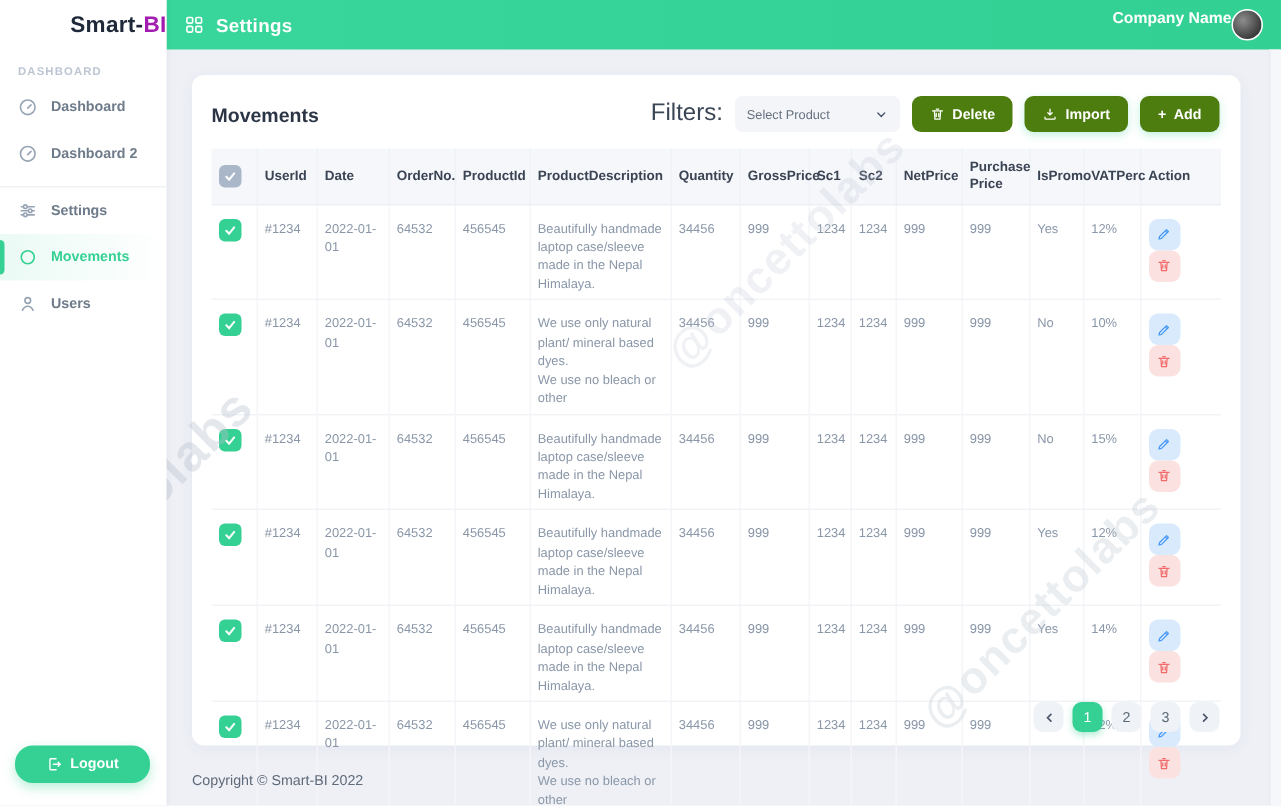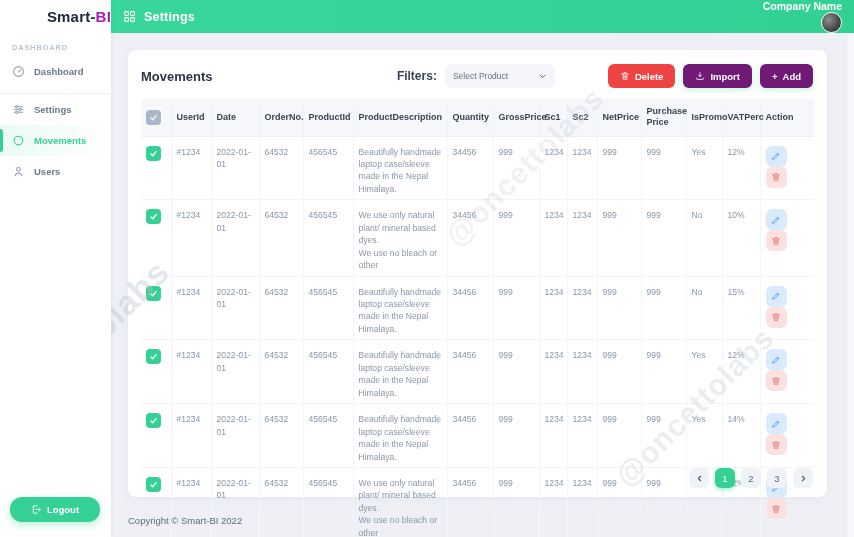--- a/index.html
+++ b/index.html
@@ -6,21 +6,21 @@
   html,body { width:854px; height:537px; }
   body { font-family:"Liberation Sans", sans-serif; }
   .app { position:relative; width:854px; height:537px; background:#eef0f6; overflow:hidden; }
 
   
   .topbar { position:absolute; left:111px; top:0; right:0; height:33px;
     background:linear-gradient(90deg,#38d69b,#32d093); display:flex; align-items:center;
     padding:0 12px; color:#fff; z-index:6; }
   .topbar .tb-left { display:flex; align-items:center; gap:8px; }
   .tb-title { font-size:12.5px; font-weight:700; letter-spacing:.2px; }
-  .tb-right { margin-left:auto; display:flex; align-items:flex-end; gap:0;flex-direction:column; }
+  .tb-right { margin-left:auto; display:flex; align-items:flex-start; gap:0; }
   .tb-company { font-size:10.5px; font-weight:700; }
   .avatar { width:21px; height:21px; border-radius:50%; border:1.5px solid #fff;
     background:radial-gradient(circle at 35% 35%, #8d8d8d, #3c3c3c 70%); }
 
   
   .sidebar { position:absolute; left:0; top:0; width:111px; height:100%; background:#fff;
     box-shadow:1px 0 4px rgba(50,60,80,.05); z-index:7; }
   .logo { height:33px; display:flex; align-items:center; justify-content:flex-end;
     font-size:15px; font-weight:800; color:#20293a; letter-spacing:.2px; }
   .logo .accent { color:#a21caf; }
@@ -42,34 +42,34 @@
     cursor:pointer; font-family:inherit; box-shadow:0 3px 8px rgba(53,208,147,.35); }
 
   
   .main { position:absolute; left:111px; top:33px; right:0; bottom:0; }
   .card { position:absolute; left:17px; top:17px; width:699px; height:447px; background:#fff;
     border-radius:8px; box-shadow:0 2px 10px rgba(60,70,100,.05); }
   .card-head { display:flex; align-items:center; justify-content:space-between;
     padding:14px 14px 11px 13px; }
   .panel-title { font-size:13px; font-weight:700; color:#2c3545; }
   .filters { display:flex; align-items:center; gap:8px; }
-  .filters-label { font-size:12px; font-weight:700; color:#3a4556; }
+  .filters-label { font-size:16px; font-weight:400; color:#3a4556; }
   .input-wrap { position:relative; }
   .date-input { width:152px; height:24px; background:#f3f5f9; border:none; border-radius:5px;
     padding:0 26px 0 9px; font-size:8.5px; color:#66717f; font-family:inherit; outline:none; }
   .date-input::placeholder { color:#9aa6b4; }
   .cal-icon { position:absolute; right:7px; top:6px; width:12px; height:12px; pointer-events:none; }
   .select-box { width:110px; height:24px; background:#f3f5f9; border-radius:5px;
     display:flex; align-items:center; padding:0 8px; cursor:pointer; }
   .select-text { font-size:8.5px; color:#66717f; flex:1; }
   .btn { height:24px; border:none; border-radius:6px; color:#fff; font-size:9.5px;
     font-weight:700; display:flex; align-items:center; gap:5px; padding:0 12px;
     cursor:pointer; font-family:inherit; }
-  .btn-muted { background:#ef4444;margin-left:45px; }
-  .btn-green { background:#701a75; box-shadow:0 2px 6px rgba(53,208,147,.3); }
+  .btn-muted { background:#4d7c0f; }
+  .btn-green { background:#4d7c0f; box-shadow:0 2px 6px rgba(53,208,147,.3); }
 
   
   table { border-collapse:collapse; table-layout:fixed; width:673px; margin:0 13px; }
   thead th { background:#f5f7fb; font-size:9px; font-weight:700; color:#3a4453;
     text-align:left; padding:7px 5px; border-bottom:1px solid #eceff4;
     border-right:1px solid #eef1f5; vertical-align:middle; line-height:1.25; }
   thead th:last-child { border-right:none; }
   tbody td { font-size:8.6px; color:#8a97a8; padding:9px 5px 4px 5px; height:43px;
     vertical-align:top; border-bottom:1px solid #f1f3f7; border-right:1px solid #f3f5f8;
     line-height:1.45; overflow:hidden; }
@@ -113,20 +113,29 @@
     </div>
     <div class="side-section-label">DASHBOARD</div>
     <div class="side-item">
       <span class="s-icon">
           <svg viewBox="0 0 24 24" fill="none" stroke="currentColor" stroke-width="2">
             <circle cx="12" cy="12" r="9"></circle>
             <path d="M12 13l4-4" stroke-linecap="round"></path>
           </svg>
         </span>
       <span class="s-label">Dashboard</span>
+    </div>
+    <div class="side-item">
+      <span class="s-icon">
+          <svg viewBox="0 0 24 24" fill="none" stroke="currentColor" stroke-width="2">
+            <circle cx="12" cy="12" r="9"></circle>
+            <path d="M12 13l4-4" stroke-linecap="round"></path>
+          </svg>
+        </span>
+      <span class="s-label">Dashboard 2</span>
     </div>
     <div class="side-sep"></div>
     <div class="side-item">
       <span class="s-icon">
           <svg viewBox="0 0 24 24" fill="none" stroke="currentColor" stroke-width="2" stroke-linecap="round">
             <path d="M4 7h16M4 12h16M4 17h16"></path>
             <circle cx="9" cy="7" r="2.2" fill="#fff"></circle>
             <circle cx="15" cy="12" r="2.2" fill="#fff"></circle>
             <circle cx="9" cy="17" r="2.2" fill="#fff"></circle>
           </svg>

